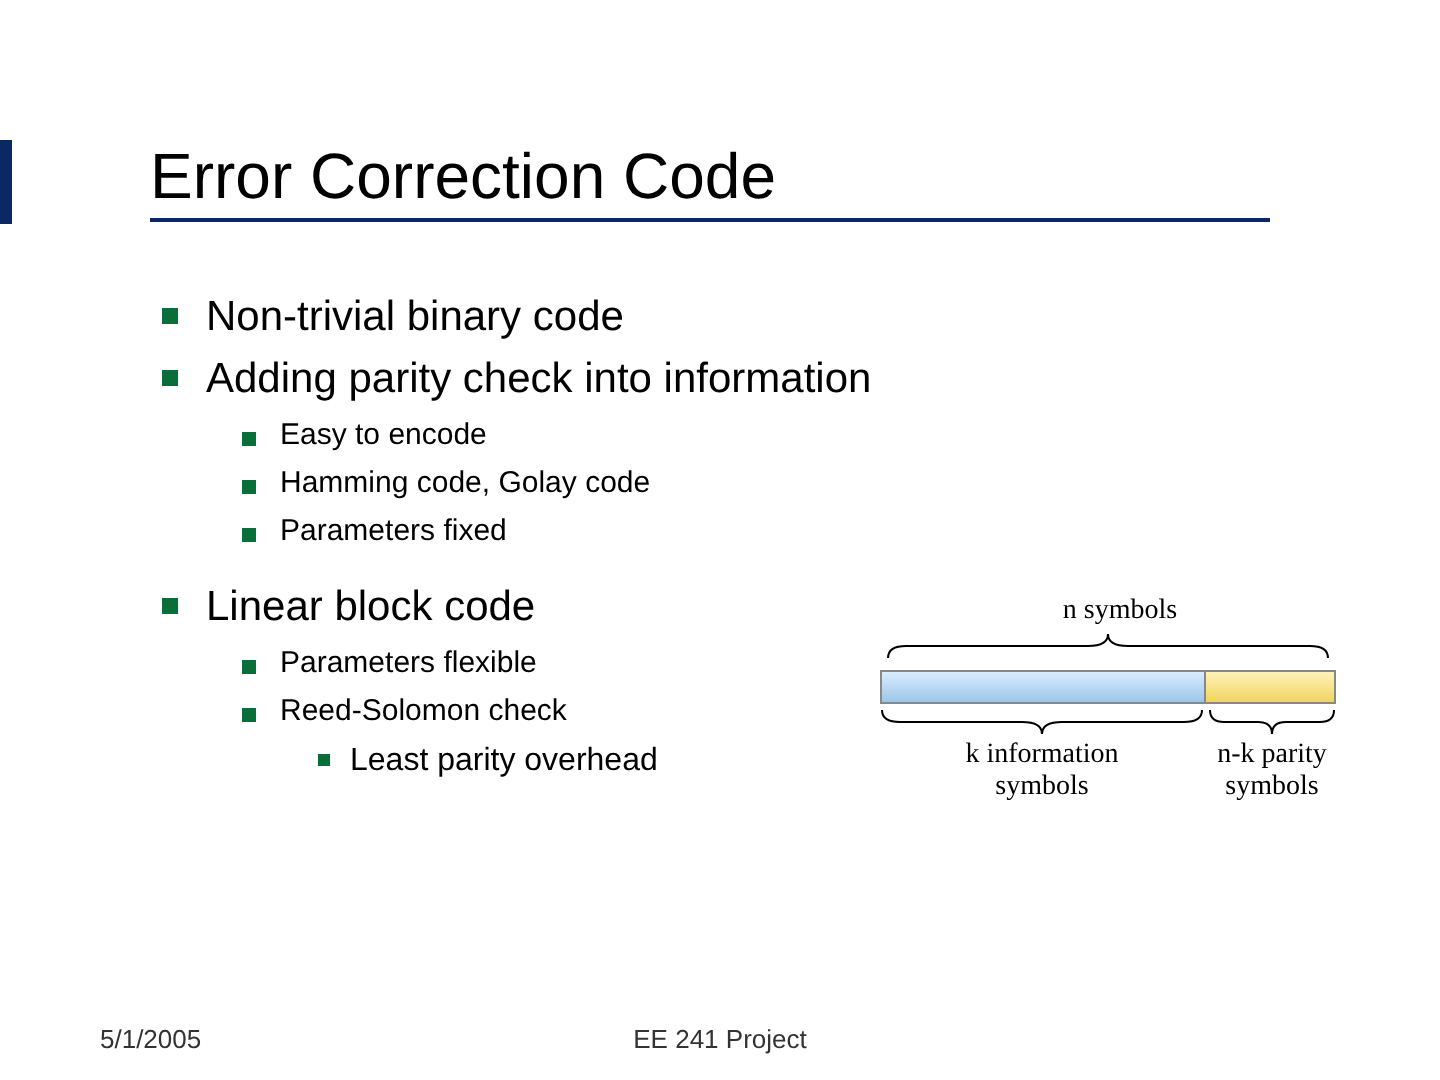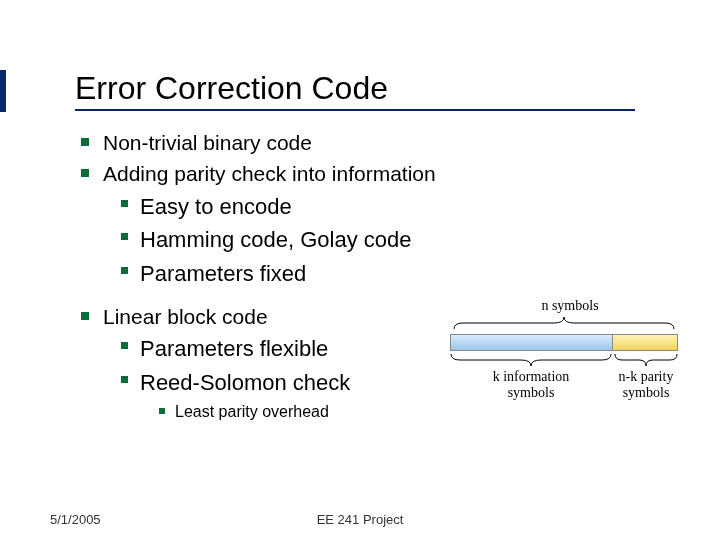--- a/index.html
+++ b/index.html
@@ -12,21 +12,21 @@
     position: relative;
     overflow: hidden;
   }
   .slide {
     padding: 70px 45px 30px 75px;
     height: 100%;
     position: relative;
   }
   .title-wrap {
     position: relative;
-    margin-bottom: 18px;
+    margin-bottom: 34px;
   }
   .title-bar {
     position: absolute;
     left: -75px;
     top: 0;
     width: 6px;
     height: 42px;
     background: #0a2864;
   }
   .title {
@@ -64,29 +64,29 @@
   }
   .sq-xs {
     width: 6px;
     height: 6px;
     background: #0a6e3a;
     flex-shrink: 0;
     margin-top: 7px;
     margin-right: 10px;
   }
   .l1-text { font-size: 21px; line-height: 1.3; }
-  .l2-text { font-size: 22px; line-height: 1.35; }
+  .l2-text { font-size: 15px; line-height: 1.35; }
   .l3-text { font-size: 16px; line-height: 1.35; }
   .bullets-l2 { margin-left: 40px; margin-top: 4px; margin-bottom: 6px; }
   .bullets-l3 { margin-left: 38px; margin-top: 4px; }
   .spacer { height: 8px; }
 
   .diagram {
     position: absolute;
-    right: 38px;
+    right: 48px;
     top: 298px;
     width: 232px;
   }
   .brace-top {
     width: 222px;
     height: 14px;
     margin-left: 3px;
     stroke: #000;
     stroke-width: 1;
     fill: none;

